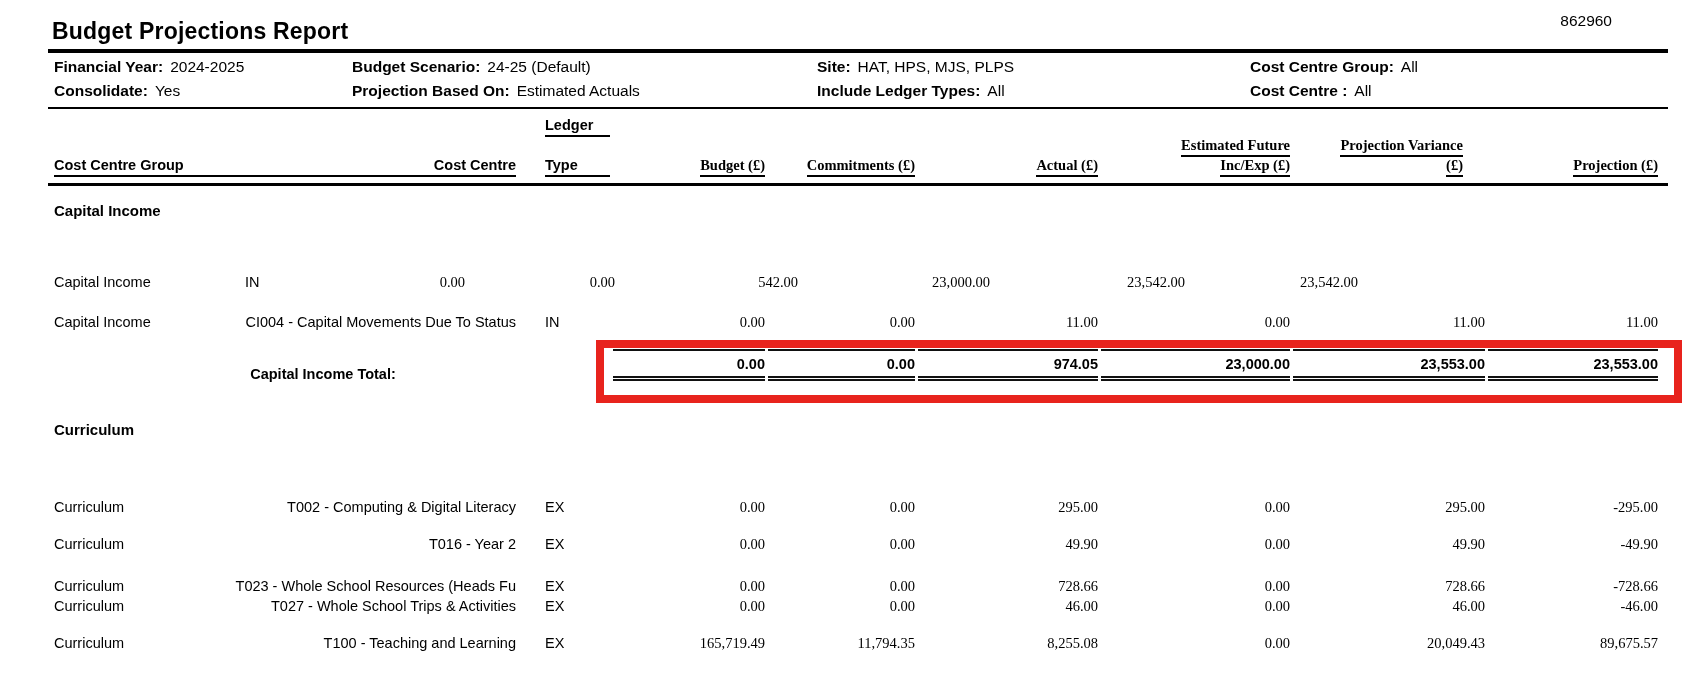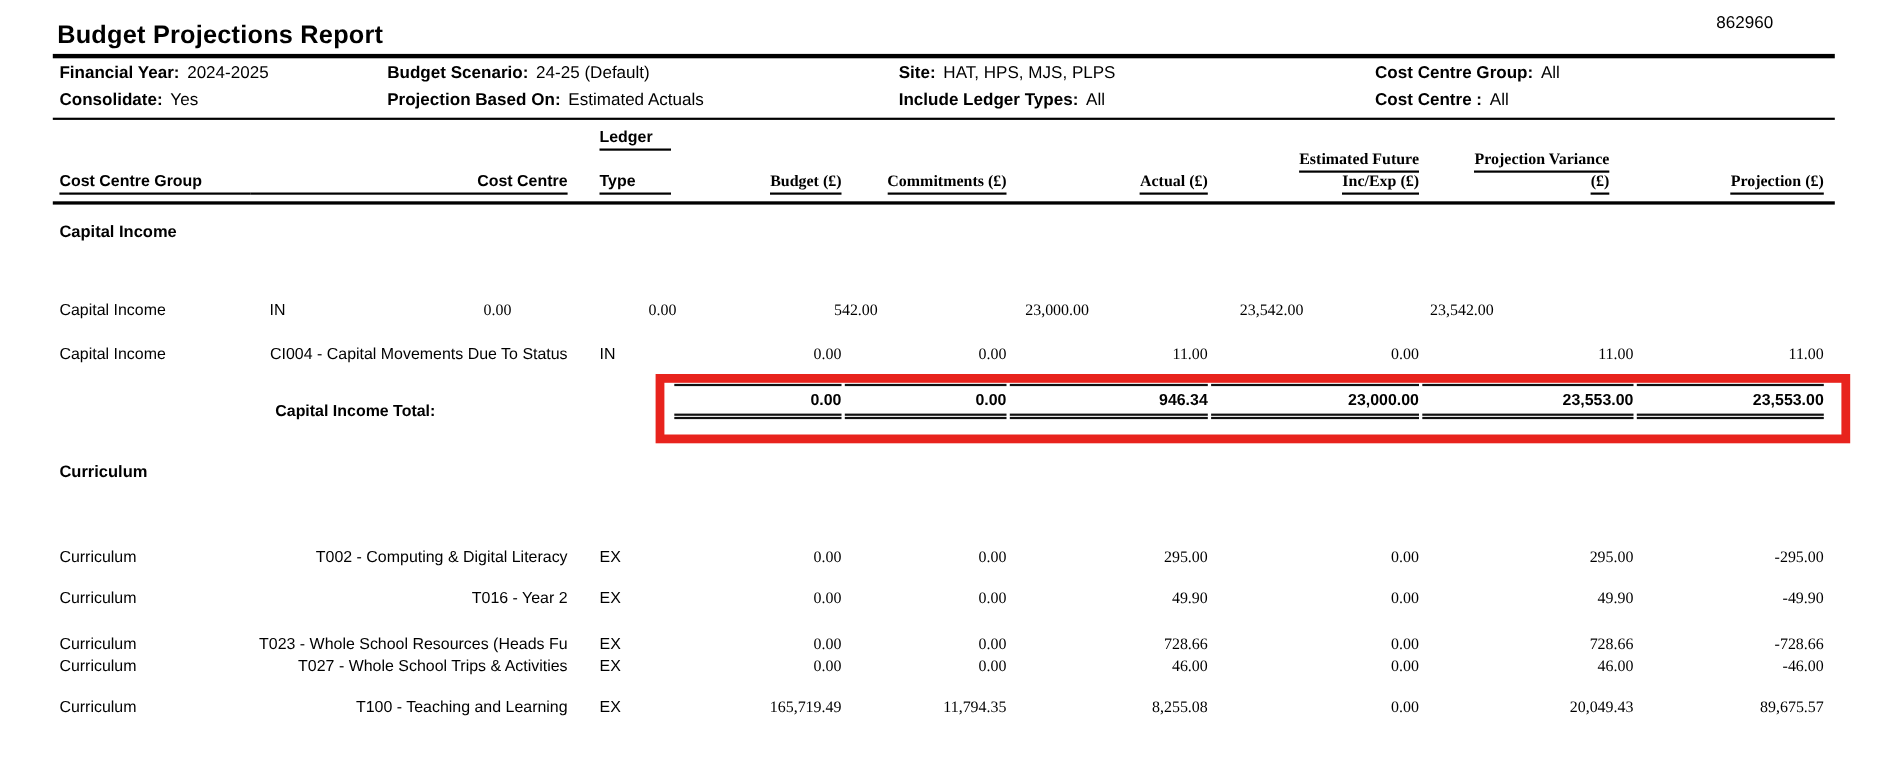--- a/index.html
+++ b/index.html
@@ -153,21 +153,21 @@
     <div class="n n4">0.00</div>
     <div class="n n5">11.00</div>
     <div class="n n6">11.00</div>
   </div>
 
   <div class="total-row">
     <div class="total-label">Capital Income Total:</div>
     <div class="total-gap"></div>
     <div class="tcell t1">0.00</div>
     <div class="tcell t2">0.00</div>
-    <div class="tcell t3">946.34</div>
+    <div class="tcell t3">974.05</div>
     <div class="tcell t4">23,000.00</div>
     <div class="tcell t5">23,553.00</div>
     <div class="tcell t6">23,553.00</div>
   </div>
 
   <div class="sec-title curr">Curriculum</div>
 
   <div class="row mtC">
     <div class="c1">Curriculum</div>
     <div class="c2">T002 - Computing &amp; Digital Literacy</div>

